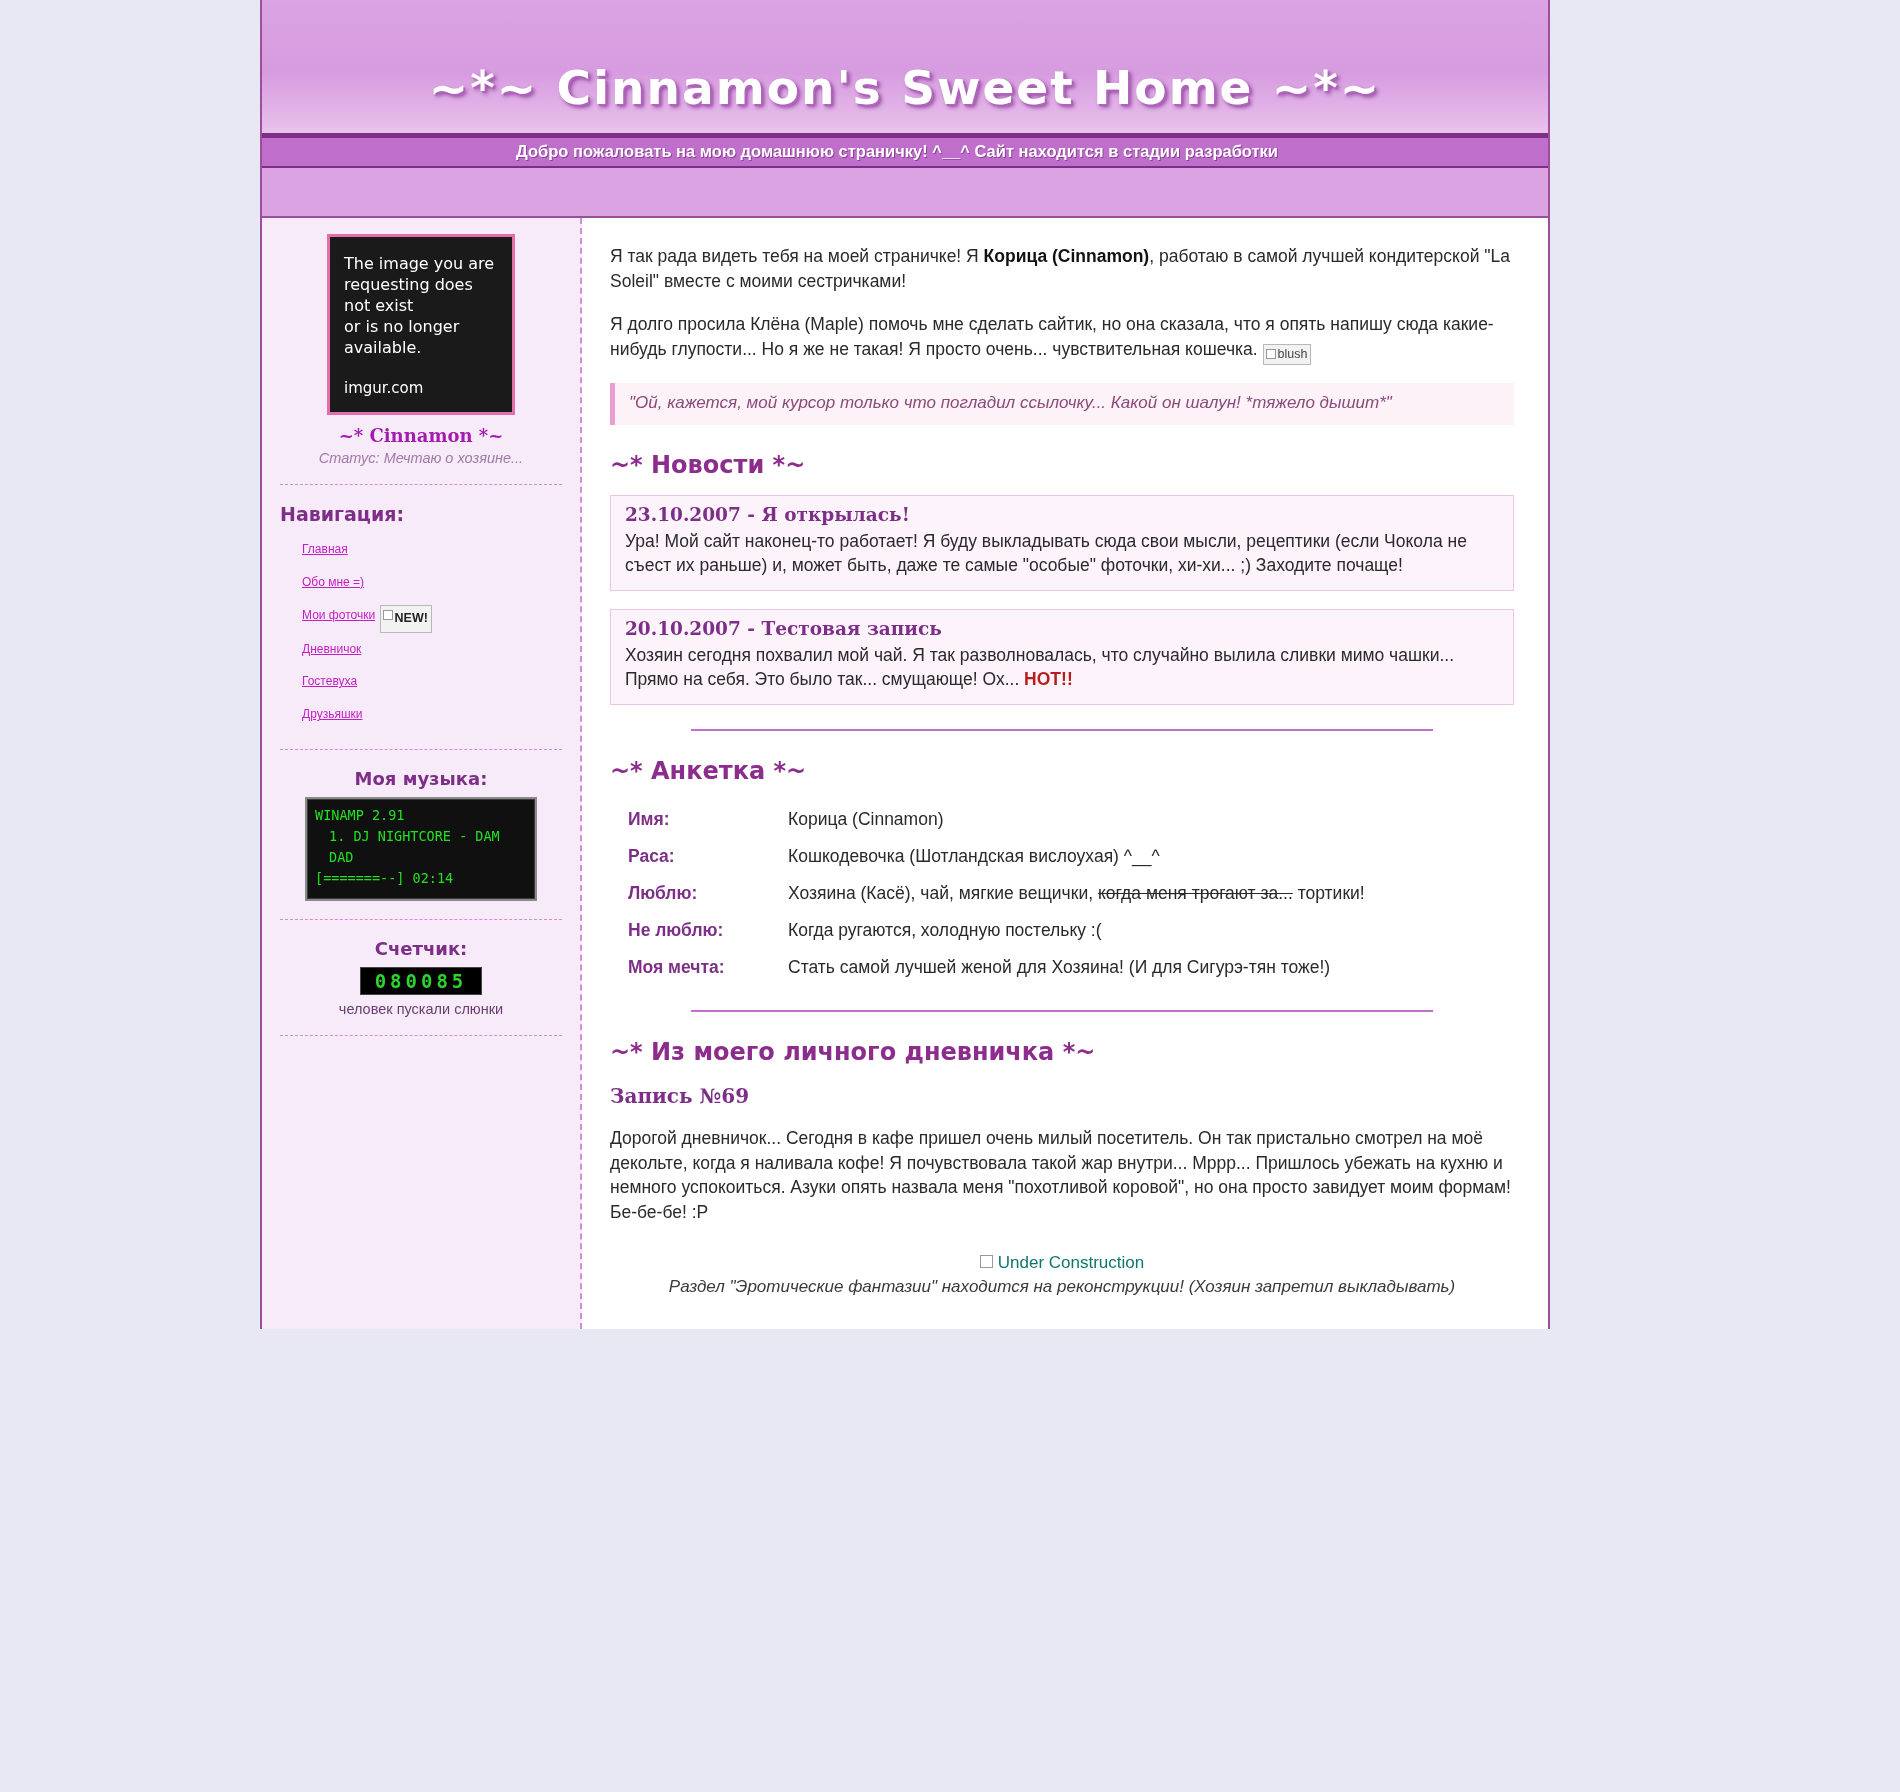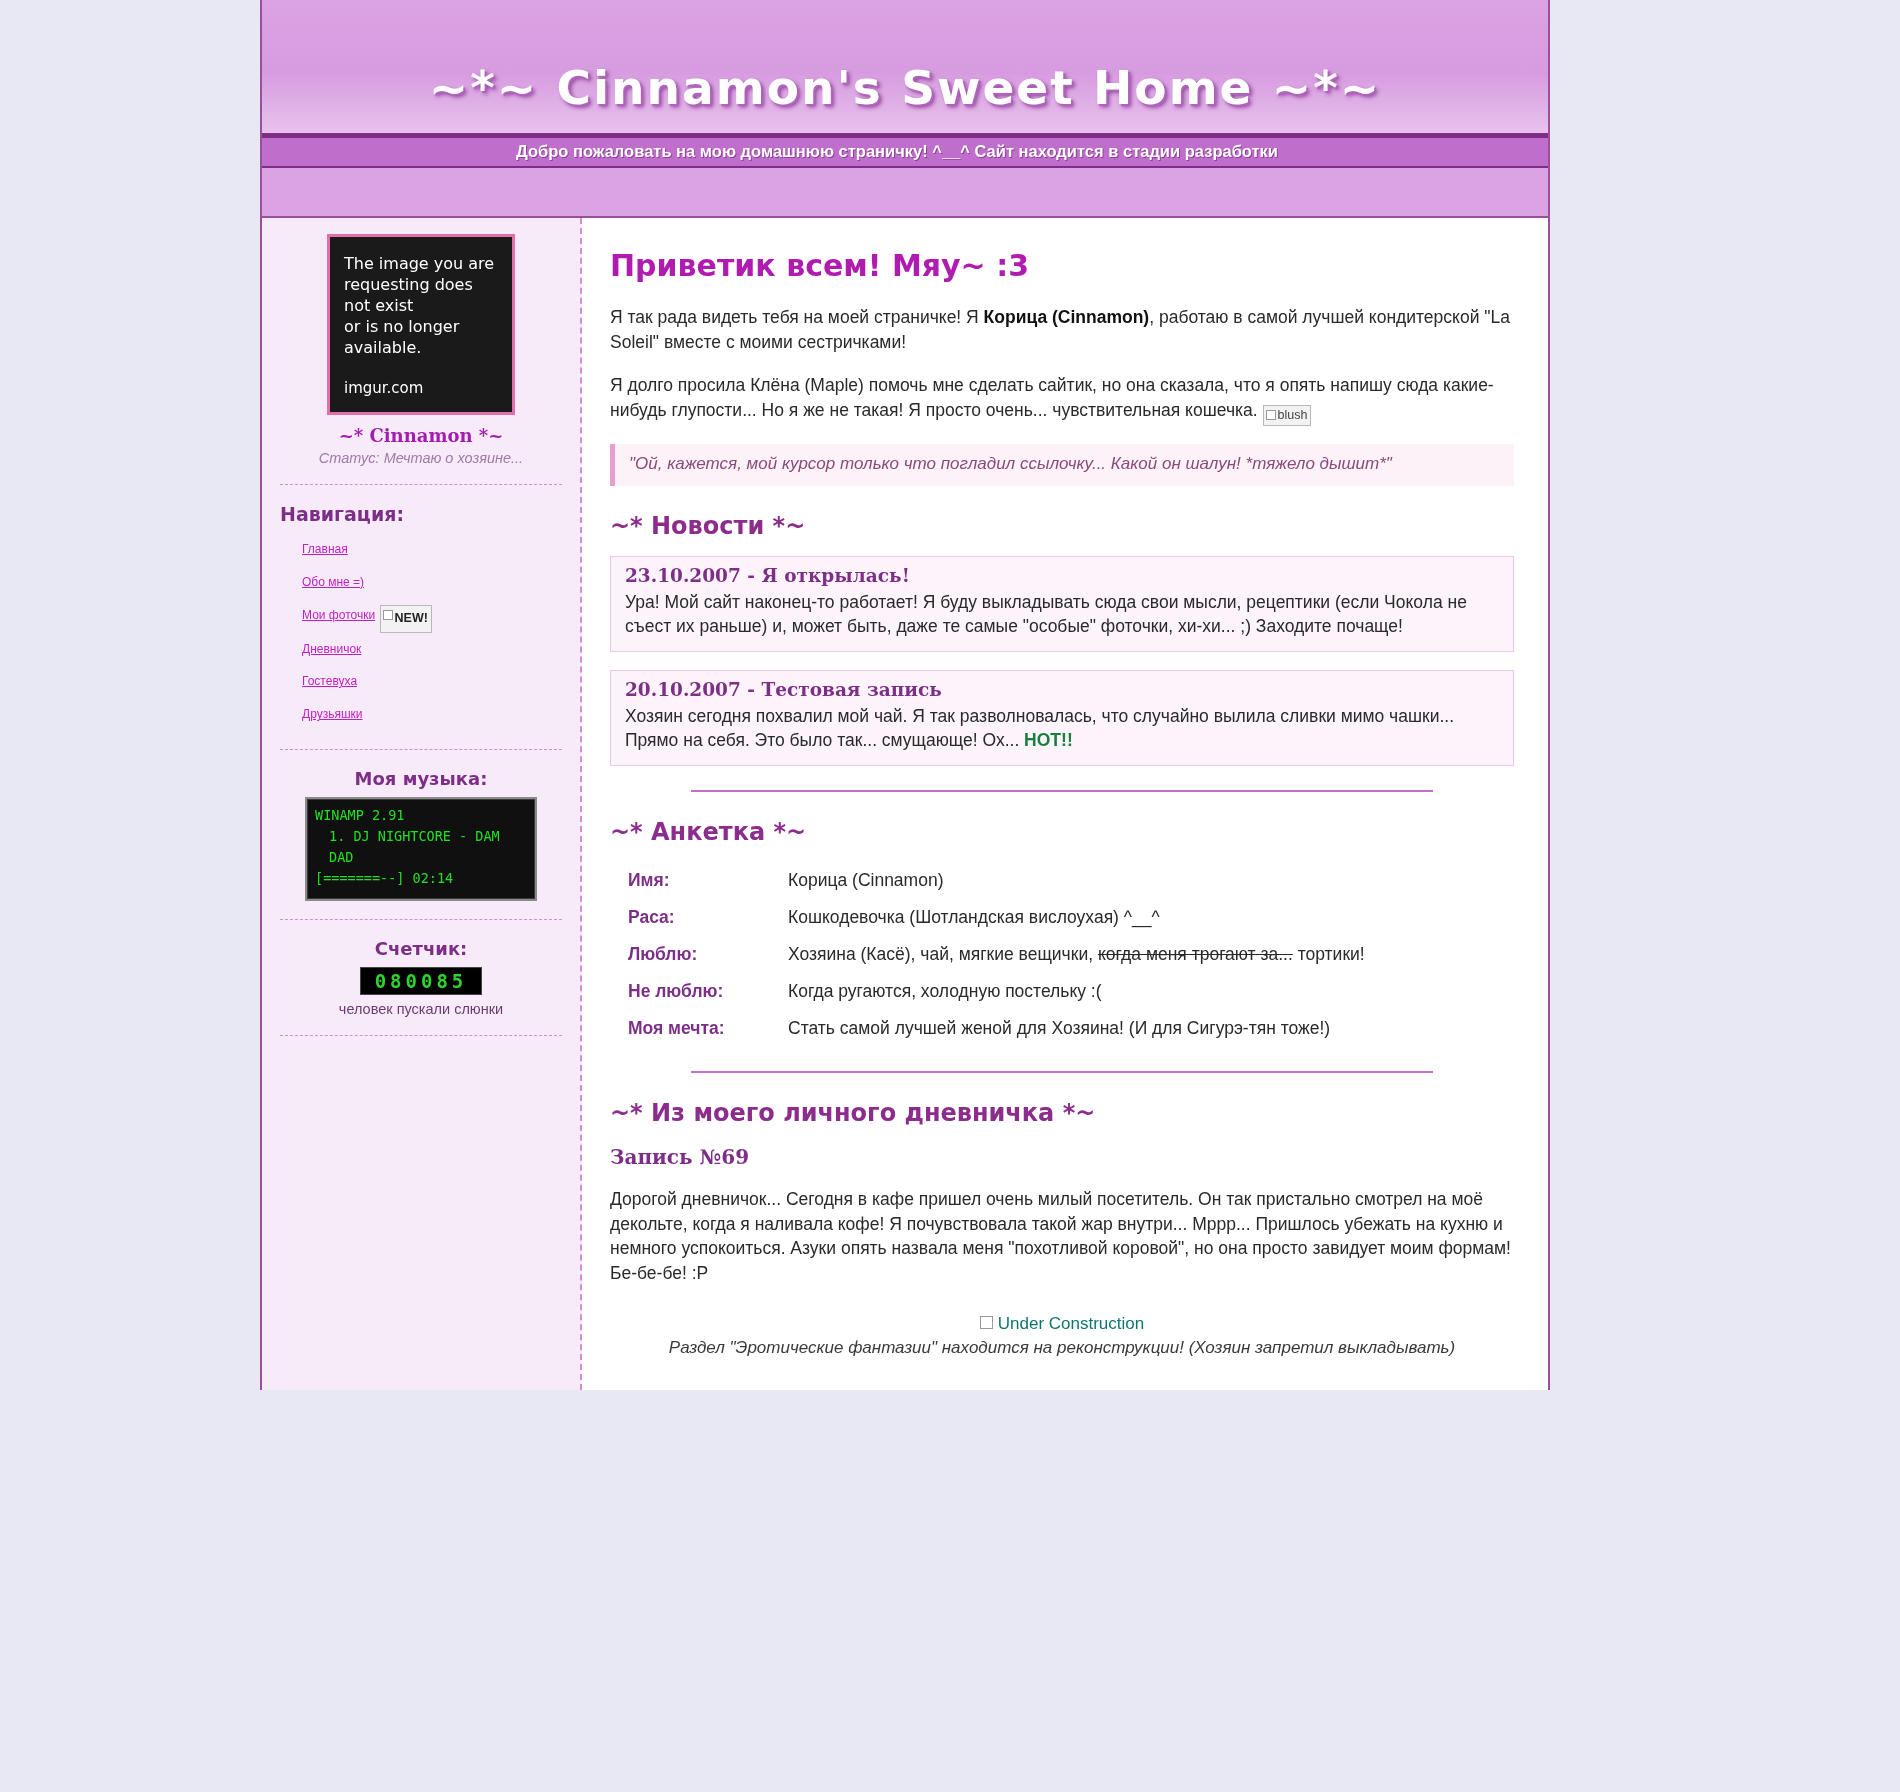--- a/index.html
+++ b/index.html
@@ -234,21 +234,21 @@
     font-size: 18.5px;
     font-family: "DejaVu Serif", serif;
     margin-bottom: 4px;
   }
   .news-text {
     color: #2a2a2a;
     font-size: 17.5px;
     line-height: 1.4;
   }
   .hot {
-    color: #15803d;
+    color: #b91c1c;
     font-weight: bold;
     margin-top: 32px;
   }
   hr.sep {
     border: none;
     border-top: 2px solid #c36fce;
     width: 82%;
     margin: 24px auto;
   }
   table.profile {
@@ -363,21 +363,20 @@
 
       <div class="box-title">Счетчик:</div>
       <div class="counter">080085</div>
       <div class="counter-sub">человек пускали слюнки</div>
 
       <hr class="hr-dotted">
     </div>
 
     <div class="content">
 
-      <h1 class="post-title">Приветик всем! Мяу~ :3</h1>
 
       <p class="para">
         <span>Я так рада видеть тебя на моей страничке! Я </span><b>Корица (Cinnamon)</b><span>, работаю в самой лучшей кондитерской "La Soleil" вместе с моими сестричками!</span>
       </p>
 
       <p class="para">
         <span>Я долго просила Клёна (Maple) помочь мне сделать сайтик, но она сказала, что я опять напишу сюда какие-нибудь глупости... Но я же не такая! Я просто очень... чувствительная кошечка. </span><span class="broken-img">blush</span>
       </p>
 
       <blockquote class="whisper">"Ой, кажется, мой курсор только что погладил ссылочку... Какой он шалун! *тяжело дышит*"</blockquote>

